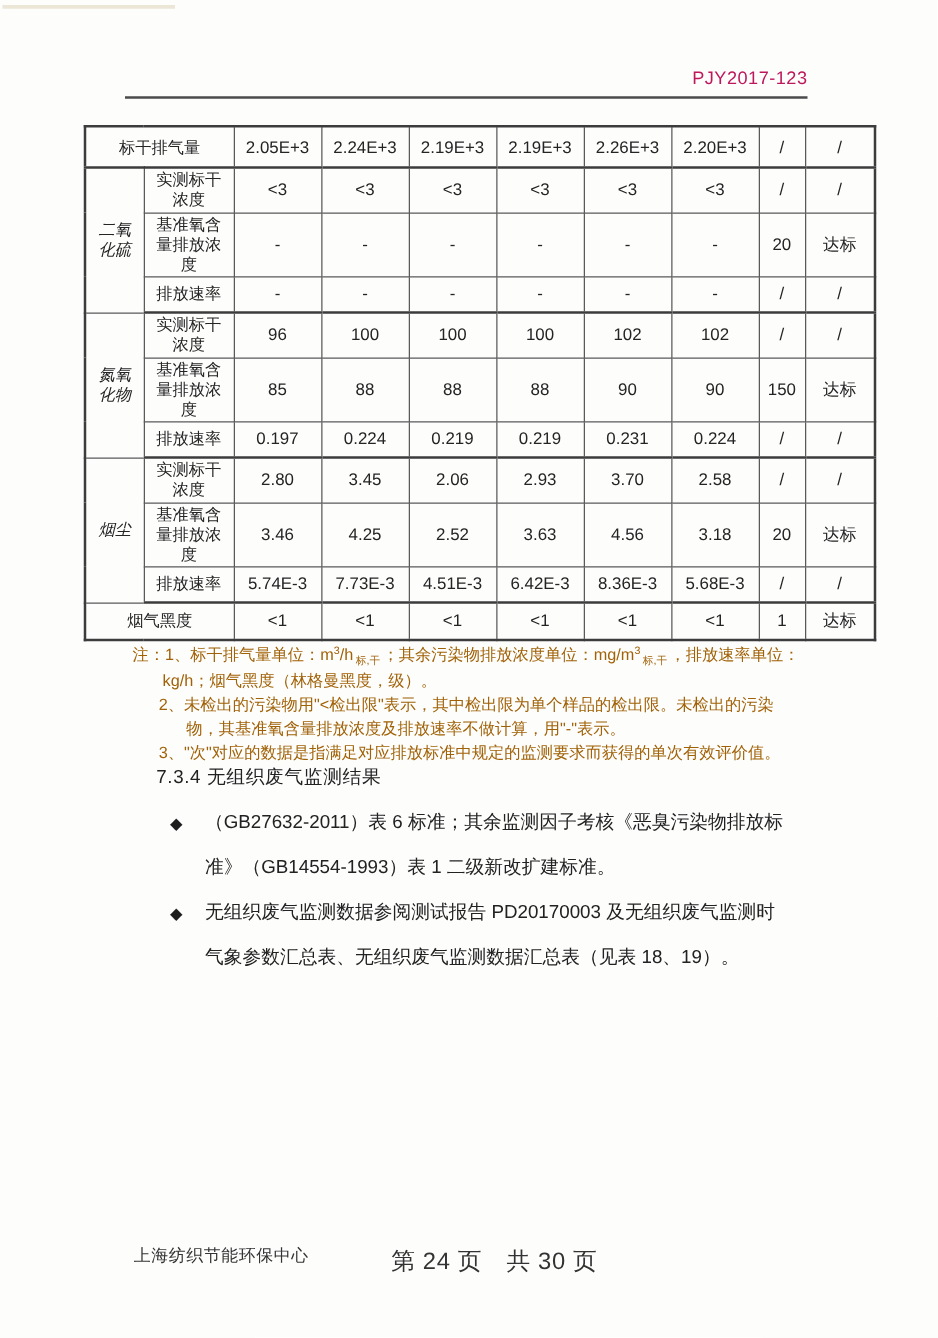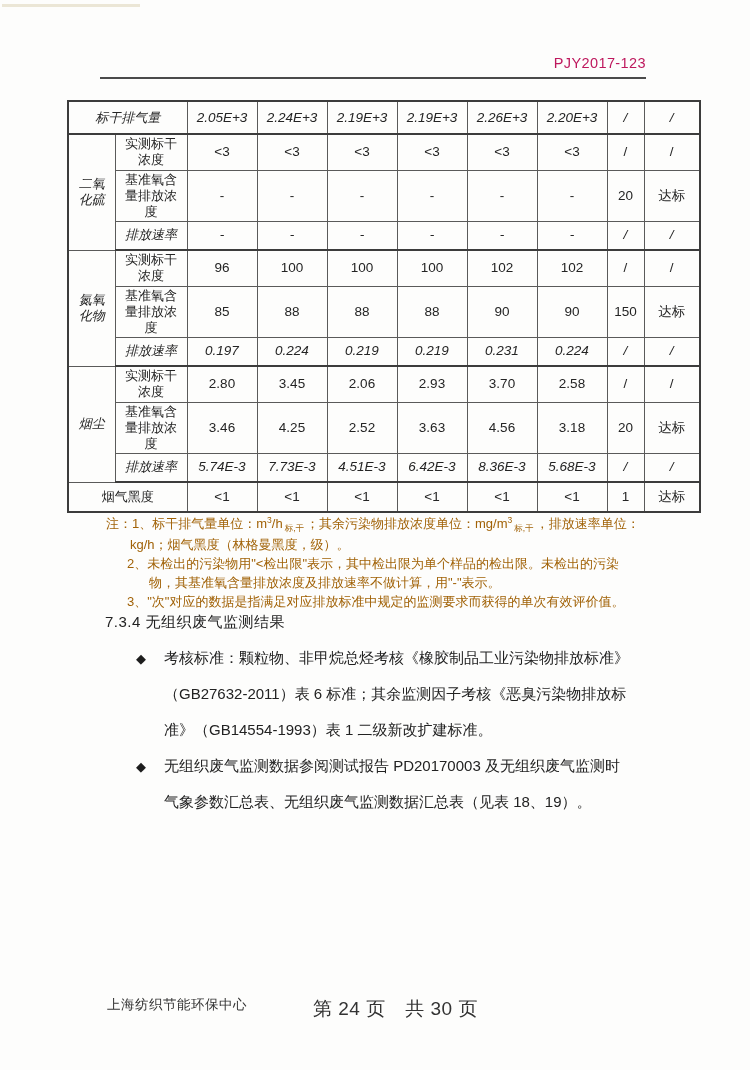--- a/index.html
+++ b/index.html
@@ -10,32 +10,32 @@
   .doc-code{position:absolute;top:55px;right:104px;font-size:14.5px;letter-spacing:.4px;color:#be185d;}
   .header-rule{position:absolute;top:77px;left:100px;width:546px;height:2px;background:#4b4b4b;}
 
   .mtable{position:absolute;left:67px;top:100px;width:632px;border-collapse:collapse;table-layout:fixed;
           border:2px solid #3c3c3c;}
   .mtable td{border:1px solid #5a5a5a;text-align:center;vertical-align:middle;
              font-size:13px;line-height:16px;color:#242424;padding:1px 2px;}
   .mtable td.grp{padding:1px 5px;font-style:italic;}
   .mtable td.sub{padding:1px 8px;}
   .mtable td.val{font-size:13.5px;}
-  tr.flow td, tr.gend td{border-bottom-width:2px;border-bottom-color:#3c3c3c;font-style:italic;}
+  tr.flow td, tr.gend td{border-bottom-width:2px;border-bottom-color:#3c3c3c;}
   tr.rh1{height:33px;} tr.rha{height:36px;} tr.rhb{height:50px;} tr.rhc{height:29px;} tr.rhd{height:30px;}
 
   .notes{position:absolute;left:106px;top:514px;width:566px;font-size:13px;line-height:19px;color:#a16207;}
   .notes .nline{white-space:nowrap;}
   .notes .i2{padding-left:24px;} .notes .i3{padding-left:21px;}
   .notes .i4{padding-left:43px;} .notes .i5{padding-left:21px;}
   .sup{font-size:8.5px;position:relative;top:-5px;}
   .sub-u{font-size:8.5px;position:relative;top:3px;margin:0 2px 0 2px;}
 
   .section{position:absolute;left:105px;top:610px;width:580px;font-size:15px;color:#222;}
-  .sec-heading{line-height:24px;height:30px;letter-spacing:.5px;}
+  .sec-heading{line-height:24px;height:30px;letter-spacing:.5px;margin-left:20px;}
   .b-item{position:relative;padding-left:59px;}
   .b-item .bullet{position:absolute;left:31px;top:11px;font-size:13px;color:#1d1d1d;}
   .bline{line-height:36px;white-space:nowrap;}
 
   .footer-org{position:absolute;left:107px;top:996px;font-size:13.5px;color:#333;letter-spacing:.5px;}
   .footer-page{position:absolute;left:313px;top:996px;font-size:19px;color:#333;letter-spacing:.5px;}
 </style>
 </head>
 <body>
 
@@ -195,21 +195,20 @@
     <div class="nline i2">kg/h；烟气黑度（林格曼黑度，级）。</div>
     <div class="nline i3">2、未检出的污染物用"&lt;检出限"表示，其中检出限为单个样品的检出限。未检出的污染</div>
     <div class="nline i4">物，其基准氧含量排放浓度及排放速率不做计算，用"-"表示。</div>
     <div class="nline i5">3、"次"对应的数据是指满足对应排放标准中规定的监测要求而获得的单次有效评价值。</div>
   </div>
 
   <div class="section">
     <div class="sec-heading">7.3.4 无组织废气监测结果</div>
     <div class="b-item">
       <span class="bullet">◆</span>
-      <div class="bline">考核标准：颗粒物、非甲烷总烃考核《橡胶制品工业污染物排放标准》</div>
       <div class="bline">（GB27632-2011）表 6 标准；其余监测因子考核《恶臭污染物排放标</div>
       <div class="bline">准》（GB14554-1993）表 1 二级新改扩建标准。</div>
     </div>
     <div class="b-item">
       <span class="bullet">◆</span>
       <div class="bline">无组织废气监测数据参阅测试报告 PD20170003 及无组织废气监测时</div>
       <div class="bline">气象参数汇总表、无组织废气监测数据汇总表（见表 18、19）。</div>
     </div>
   </div>
 

